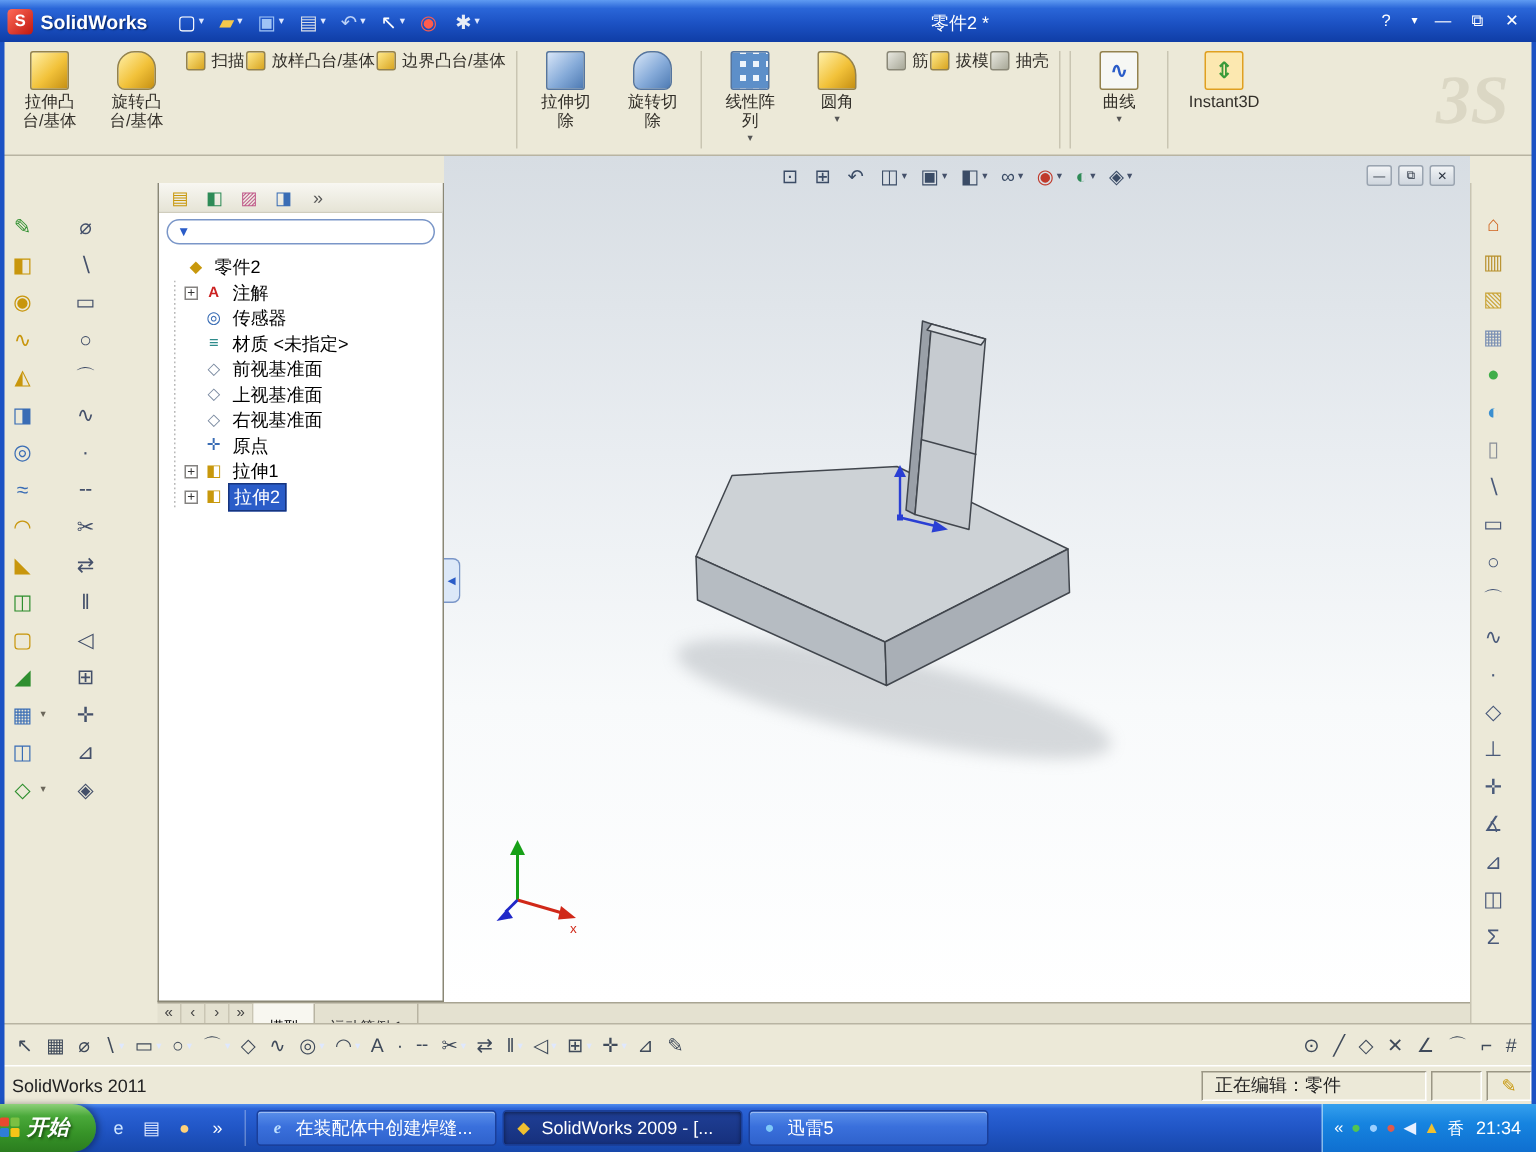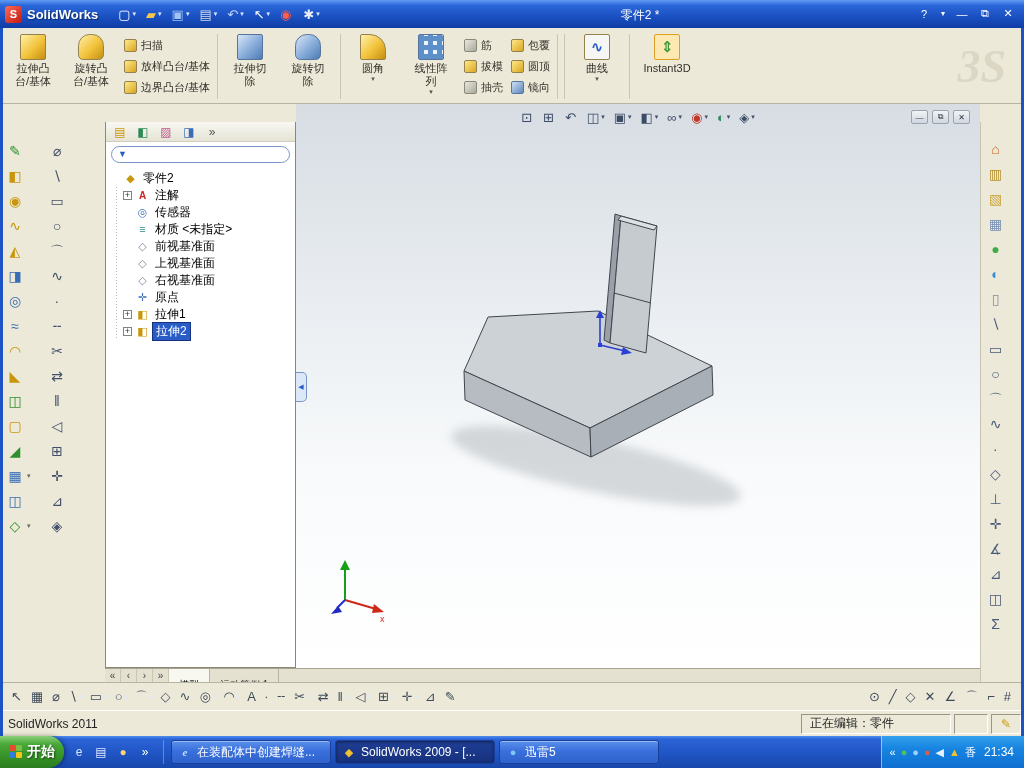--- a/index.html
+++ b/index.html
@@ -38,21 +38,21 @@
   .blue-cyl   { background:linear-gradient(135deg,#d8e6f8,#86abd9 55%,#4d7ab3); border-color:#55759e; border-radius:45% 45% 20% 20%; }
   .hole-block { background:linear-gradient(135deg,#fff0a8,#e8b830 60%,#c58f12); }
   .hole-block::after { content:""; position:absolute; left:8px; top:8px; width:10px; height:10px; border-radius:50%; background:#50431c; }
   .gold-round { background:linear-gradient(135deg,#fff0a8,#f2c23a 55%,#c58f12); border-radius:2px 16px 2px 2px; }
   .pattern { background-color:#eef4fb;
     background-image:repeating-linear-gradient(90deg,#5d8fc9 0 5px,transparent 5px 9px),
                      repeating-linear-gradient(0deg,#5d8fc9 0 5px,transparent 5px 9px); border-color:#55759e; }
   .ref-plane { background:linear-gradient(135deg,#e8f4fa,#9fd3e8 60%,#5aa8cc); transform:skewX(-8deg); border-color:#4e87a0; }
   .curve-ic { background:#f6f7f4; color:#2a5cc8; font-size:15px; font-weight:bold; }
   .i3d-ic { background:#fce8b0; border:1px solid #e0a020; color:#3a9a3a; font-size:15px; font-weight:bold; }
-  .rb-stack { display:flex; flex-direction:column; justify-content:center; gap:1px; padding:0 4px; flex:none; }
+  .rb-stack { display:flex; flex-direction:row; justify-content:center; gap:1px; padding:0 4px; flex:none; }
   .rb-srow { display:flex; align-items:center; height:20px; gap:4px; }
   .sl { font-size:11px; color:#33302a; white-space:nowrap; }
   .si { width:13px; height:13px; border:1px solid #93824e; border-radius:2px; flex:none; }
   .si.gold { background:linear-gradient(135deg,#ffe98a,#d9a520); }
   .si.blue { background:linear-gradient(135deg,#cfe0f5,#5d87bd); border-color:#55759e; }
   .si.gray { background:linear-gradient(135deg,#e8e8e0,#a8a898); border-color:#8a8878; }
   .rb-sep { width:1px; background:#c9c5b2; margin:4px 3px; flex:none; }
   .ds-watermark { margin-left:auto; align-self:center; font-size:46px; font-style:italic; font-weight:bold;
     color:#dbd7c4; padding-right:16px; font-family:"Liberation Serif","DejaVu Serif",serif; }
 
@@ -140,22 +140,22 @@
     padding:0 8px; margin-right:3px; white-space:nowrap; }
   .sb-cell.editing { min-width:150px; }
   .sb-cell.small { width:34px; }
   .sb-cell.iconcell { width:30px; justify-content:center; color:#c8980c; }
 
   
   .taskbar { position:absolute; left:0; top:736px; width:1024px; height:32px;
     background:linear-gradient(180deg,#4f8df0 0%,#2b63d6 10%,#2156c6 50%,#1747ab 100%); display:flex; align-items:center; z-index:40; }
   .start-btn { height:32px; width:64px; flex:none;
     background:linear-gradient(180deg,#8ed07a 0%,#4aa93a 25%,#379428 60%,#2b7d1f 100%);
-    border-radius:0 16px 16px 0; display:flex; align-items:center; justify-content:center; gap:4px;
-    color:#fff; font-weight:bold; font-size:14px; text-shadow:1px 1px 2px #1a4a10;
+    border-radius:0 16px 16px 0; display:flex; align-items:center; justify-content:flex-start; gap:4px;
+    color:#fff; font-weight:bold; font-style:italic; font-size:14px; text-shadow:1px 1px 2px #1a4a10;
     box-shadow:2px 0 4px rgba(0,0,0,.35); }
   .winflag { width:14px; height:14px; display:grid; grid-template-columns:6px 6px; grid-template-rows:6px 6px; gap:1px; }
   .winflag i { border-radius:1px; }
   .winflag i:nth-child(1){background:#e8492f} .winflag i:nth-child(2){background:#7bc043}
   .winflag i:nth-child(3){background:#2f7ed8} .winflag i:nth-child(4){background:#f5c518}
   .quick { display:flex; align-items:center; gap:4px; margin:0 6px; }
   .ql { width:18px; text-align:center; font-size:12px; }
   .ql .g { line-height:1; }
   .tb-div { width:1px; height:24px; background:rgba(255,255,255,.3); margin:0 3px; flex:none; }
   .task-btn { width:160px; height:24px; margin-left:4px; flex:none;
@@ -259,56 +259,42 @@
       <span class="rl">拉伸切</span>
       <span class="rl">除</span>
     </div>
     <div class="rb-big">
       <span class="ri blue-cyl"></span>
       <span class="rl">旋转切</span>
       <span class="rl">除</span>
     </div>
     <div class="rb-sep"></div>
     <div class="rb-big">
-      <span class="ri gold-round"></span>
-      <span class="rl">圆角</span>
-      <span class="rdd">▾</span>
-    </div>
-    <div class="rb-big">
       <span class="ri pattern"></span>
       <span class="rl">线性阵</span>
       <span class="rl">列</span>
       <span class="rdd">▾</span>
     </div>
+    <div class="rb-big">
+      <span class="ri gold-round"></span>
+      <span class="rl">圆角</span>
+      <span class="rdd">▾</span>
+    </div>
     <div class="rb-stack">
       <div class="rb-srow">
           <span class="si gray"></span>
           <span class="sl">筋</span>
         </div>
       <div class="rb-srow">
           <span class="si gold"></span>
           <span class="sl">拔模</span>
         </div>
       <div class="rb-srow">
           <span class="si gray"></span>
           <span class="sl">抽壳</span>
-        </div>
-    </div>
-    <div class="rb-stack">
-      <div class="rb-srow">
-          <span class="si gold"></span>
-          <span class="sl">包覆</span>
-        </div>
-      <div class="rb-srow">
-          <span class="si gold"></span>
-          <span class="sl">圆顶</span>
-        </div>
-      <div class="rb-srow">
-          <span class="si blue"></span>
-          <span class="sl">镜向</span>
         </div>
     </div>
     <div class="rb-sep"></div>
     <div class="rb-sep"></div>
     <div class="rb-big">
       <span class="ri curve-ic">∿</span>
       <span class="rl">曲线</span>
       <span class="rdd">▾</span>
     </div>
     <div class="rb-sep"></div>

